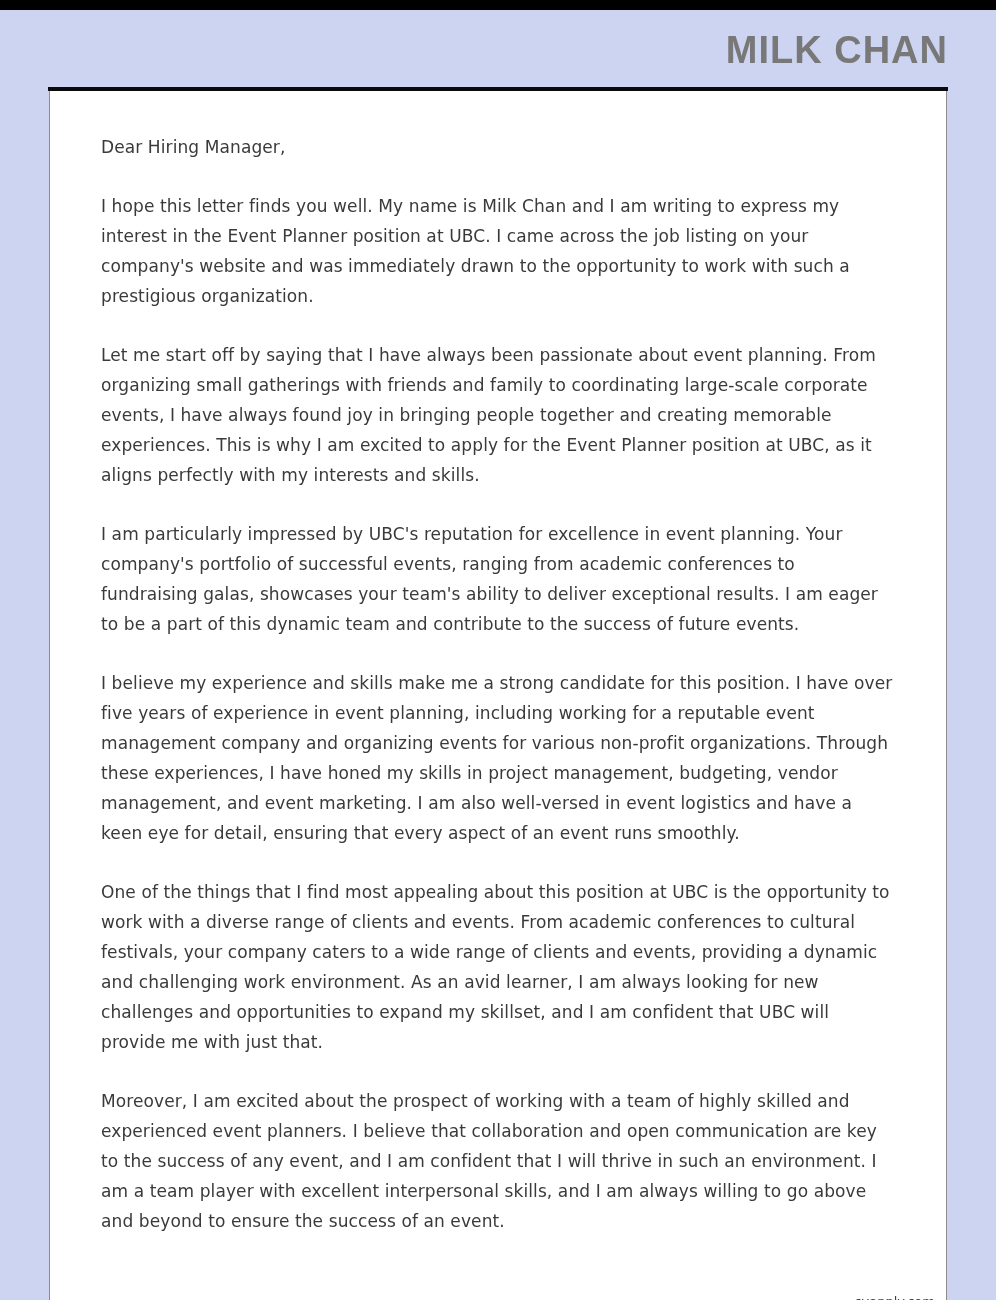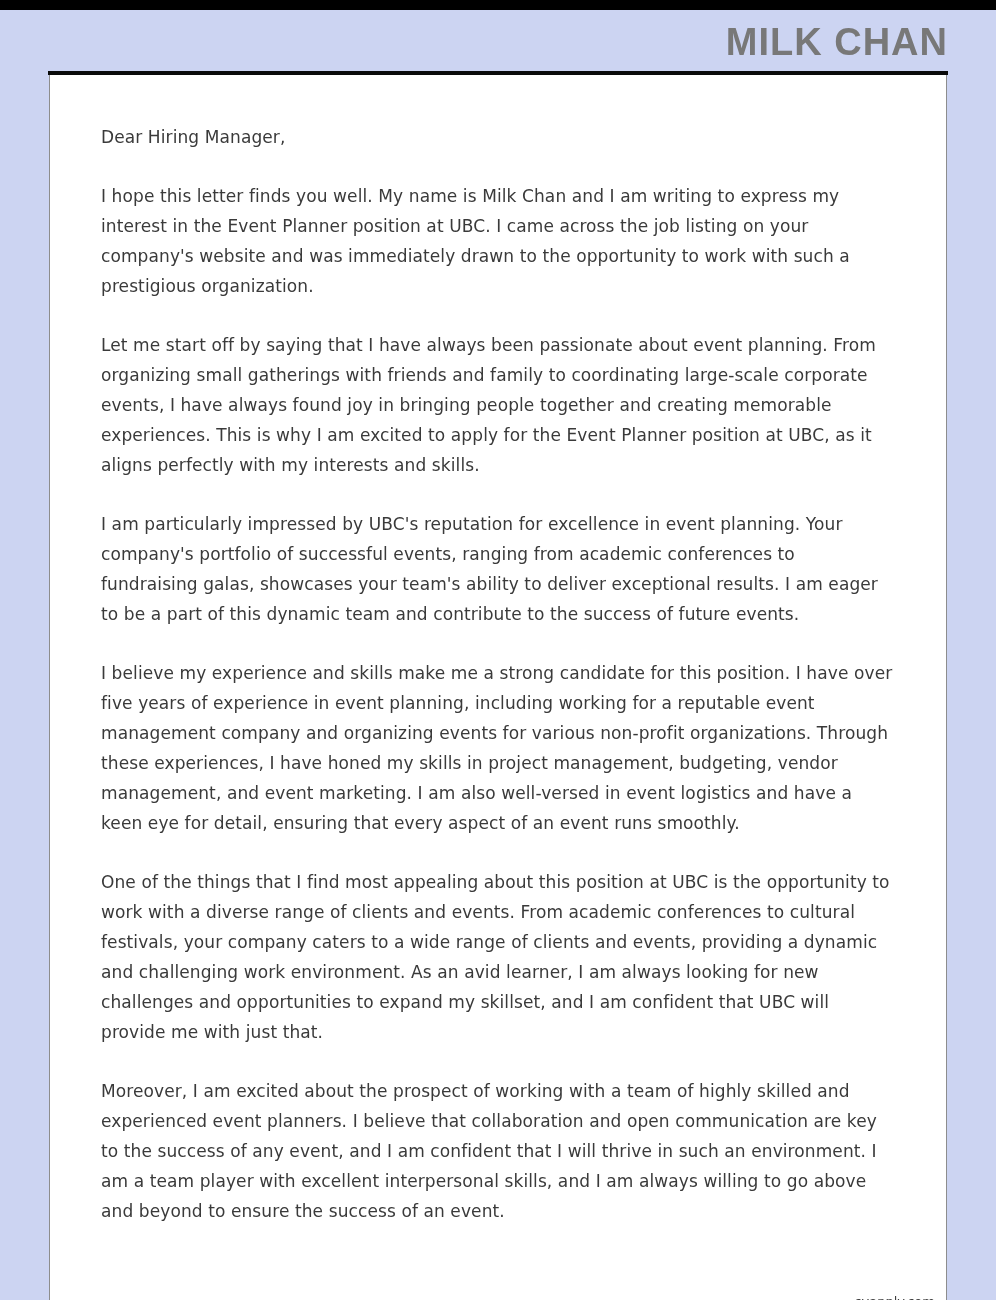--- a/index.html
+++ b/index.html
@@ -14,21 +14,21 @@
     position: relative;
     font-family: "DejaVu Sans", sans-serif;
   }
   .topbar {
     width: 100%;
     height: 10px;
     background: #000;
   }
   .header {
     width: 900px;
-    margin: 8px auto;
+    margin: 16px auto;
     height: 45px;
     display: flex;
     align-items: flex-end;
     justify-content: flex-end;
   }
   .brand {
     font-family: "Liberation Sans", sans-serif;
     font-size: 38px;
     font-weight: 600;
     letter-spacing: 1px;
@@ -47,21 +47,21 @@
     width: 898px;
     margin: 0 auto;
     background: #ffffff;
     border-left: 1px solid #8d8d8d;
     border-right: 1px solid #8d8d8d;
     height: 1241px;
     box-sizing: border-box;
     padding: 41px 51px 0 51px;
   }
   .page p {
-    margin: 6px 0 29px 0;
+    margin: 0 0 29px 0;
     font-size: 17px;
     line-height: 30px;
     color: #3a3a3a;
     letter-spacing: 0.1px;
   }
   .watermark {
     position: absolute;
     top: 1294px;
     right: 61px;
     font-size: 13px;

